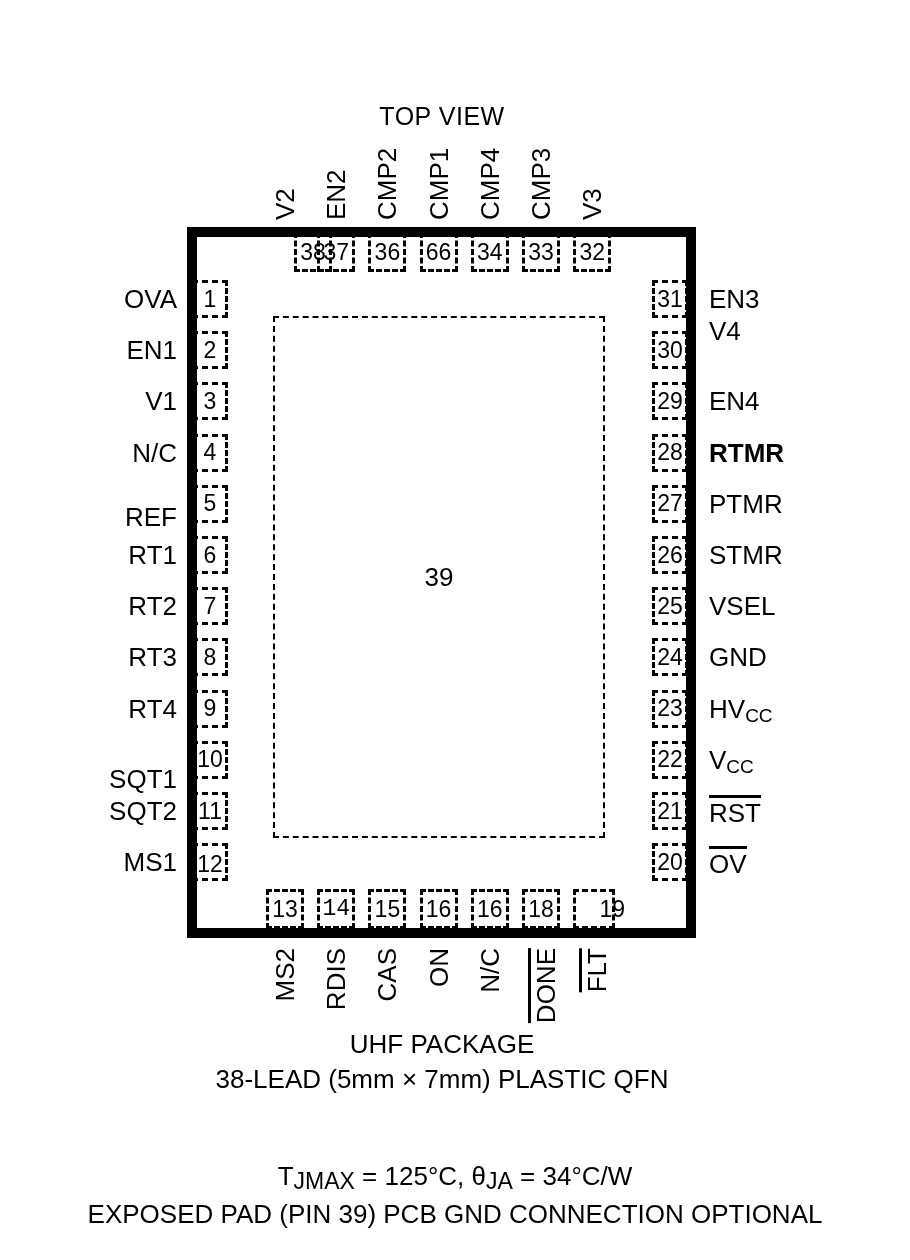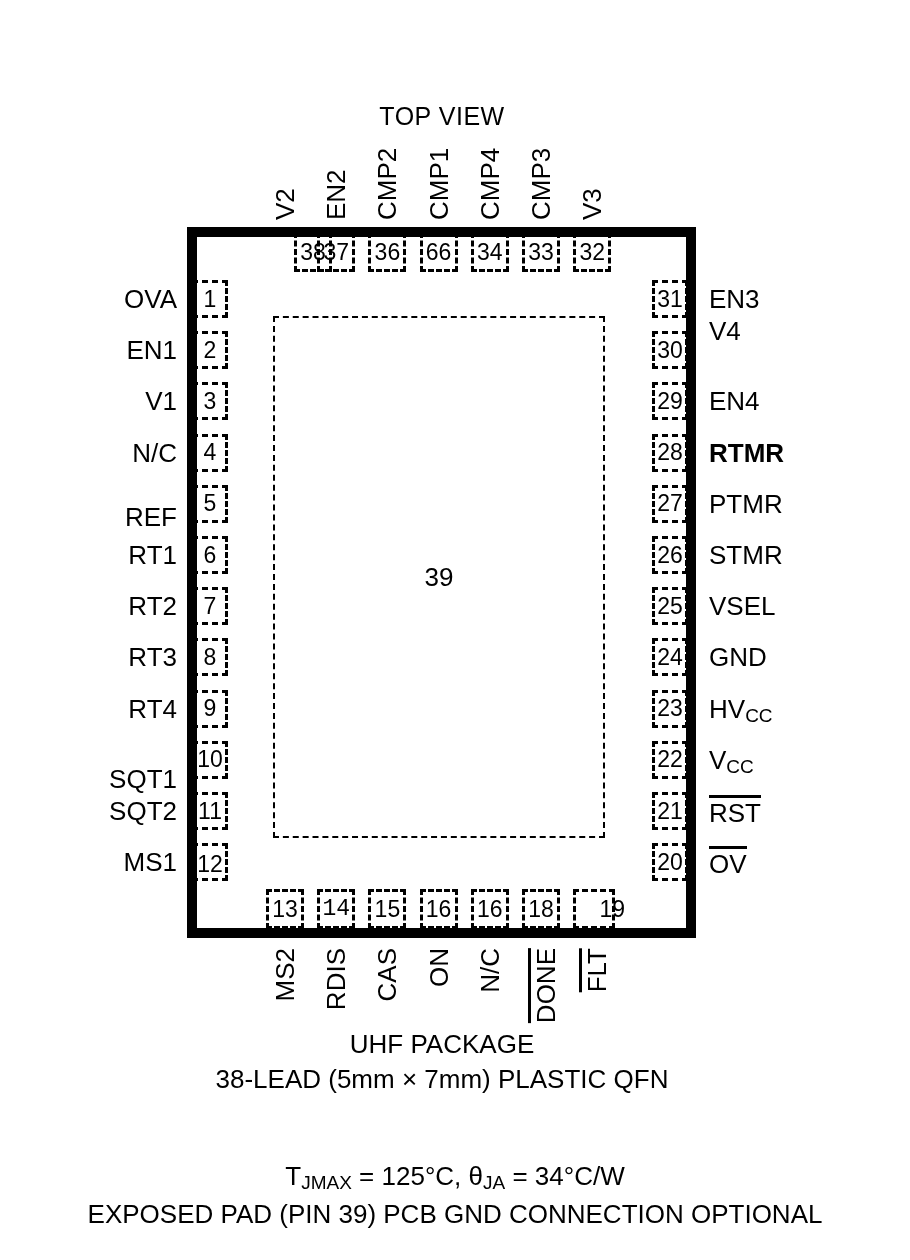--- a/index.html
+++ b/index.html
@@ -40,21 +40,21 @@
   .sub  { font-size:19px; vertical-align:-4px; }
   .caption, .footer {
     position:absolute; text-align:center; font-size:26px; line-height:30px; white-space:pre;
   }
   .caption { left:142px; width:600px; }
   .c1 { top:1029px; }
   .c2 { top:1064px; }
   .footer { left:55px; width:800px; }
   .f1 { top:1161px; }
   .f2 { top:1199px; }
-  .fsub { font-size:19px; vertical-align:-4px; }
+  .fsub { font-size:23px; vertical-align:-4px; }
 </style>
 </head>
 <body>
 
 <div class="page">
   <div class="title">TOP VIEW</div>
 
   <div class="package"></div>
 
   <div class="pad">

